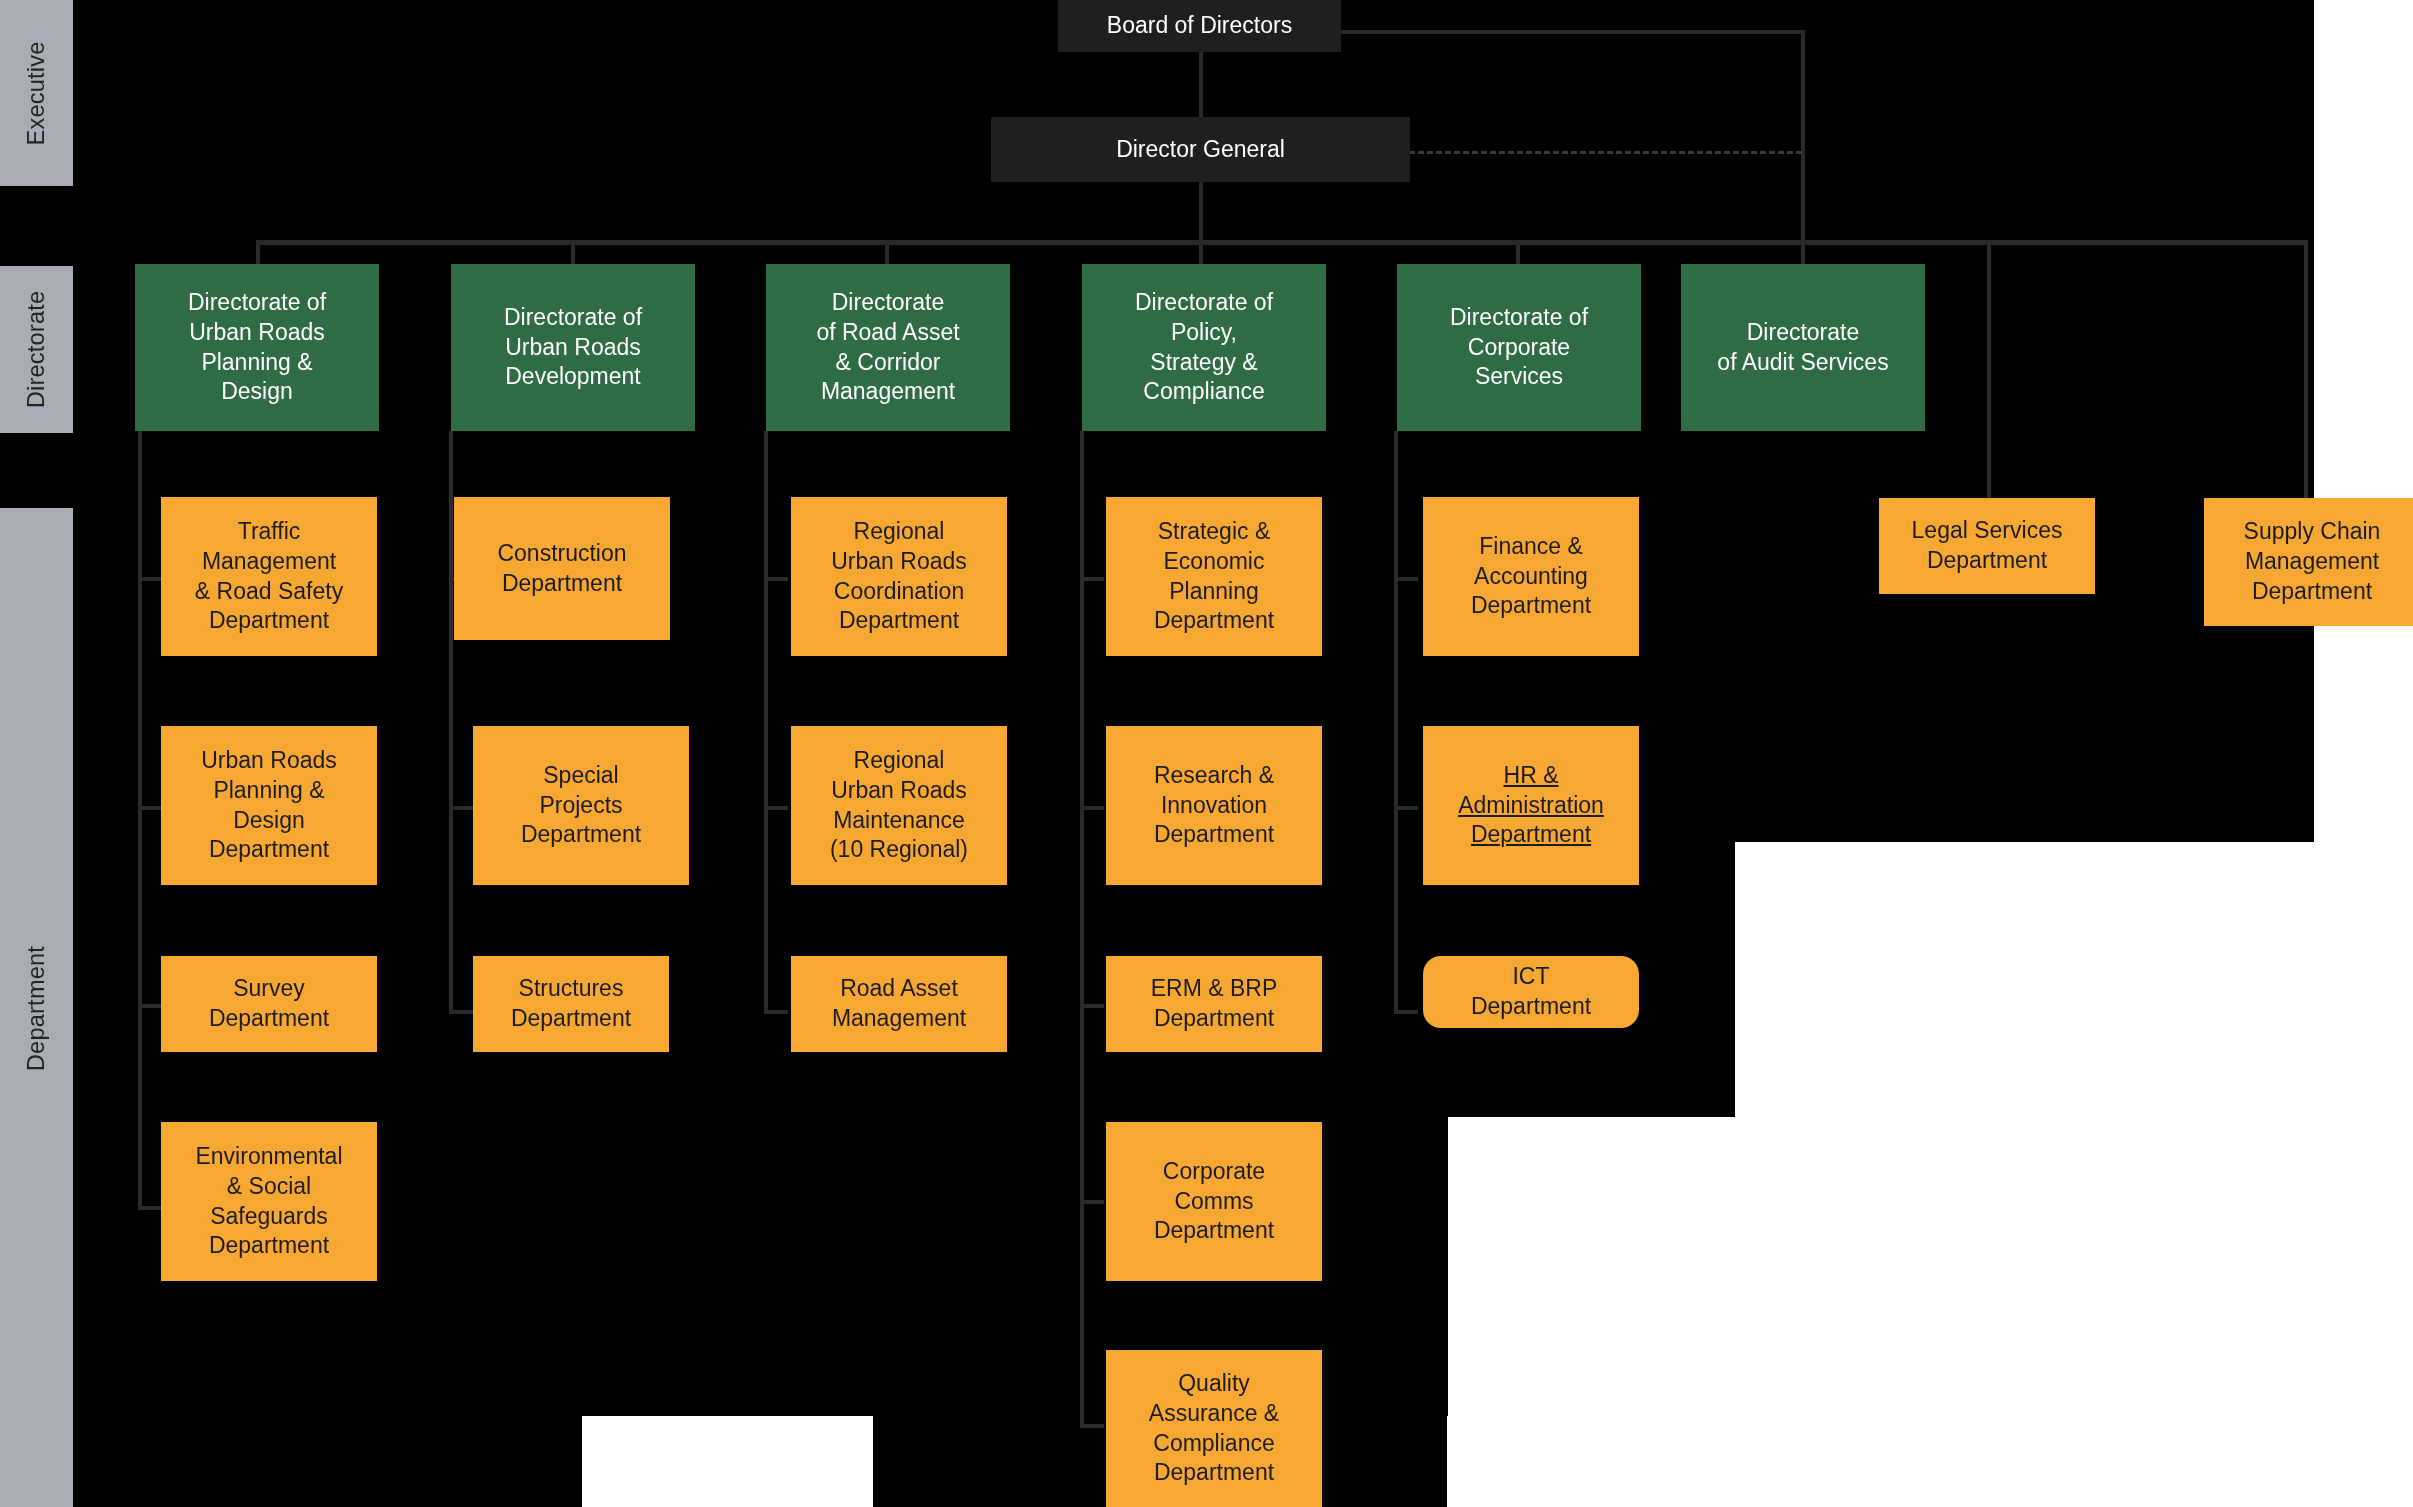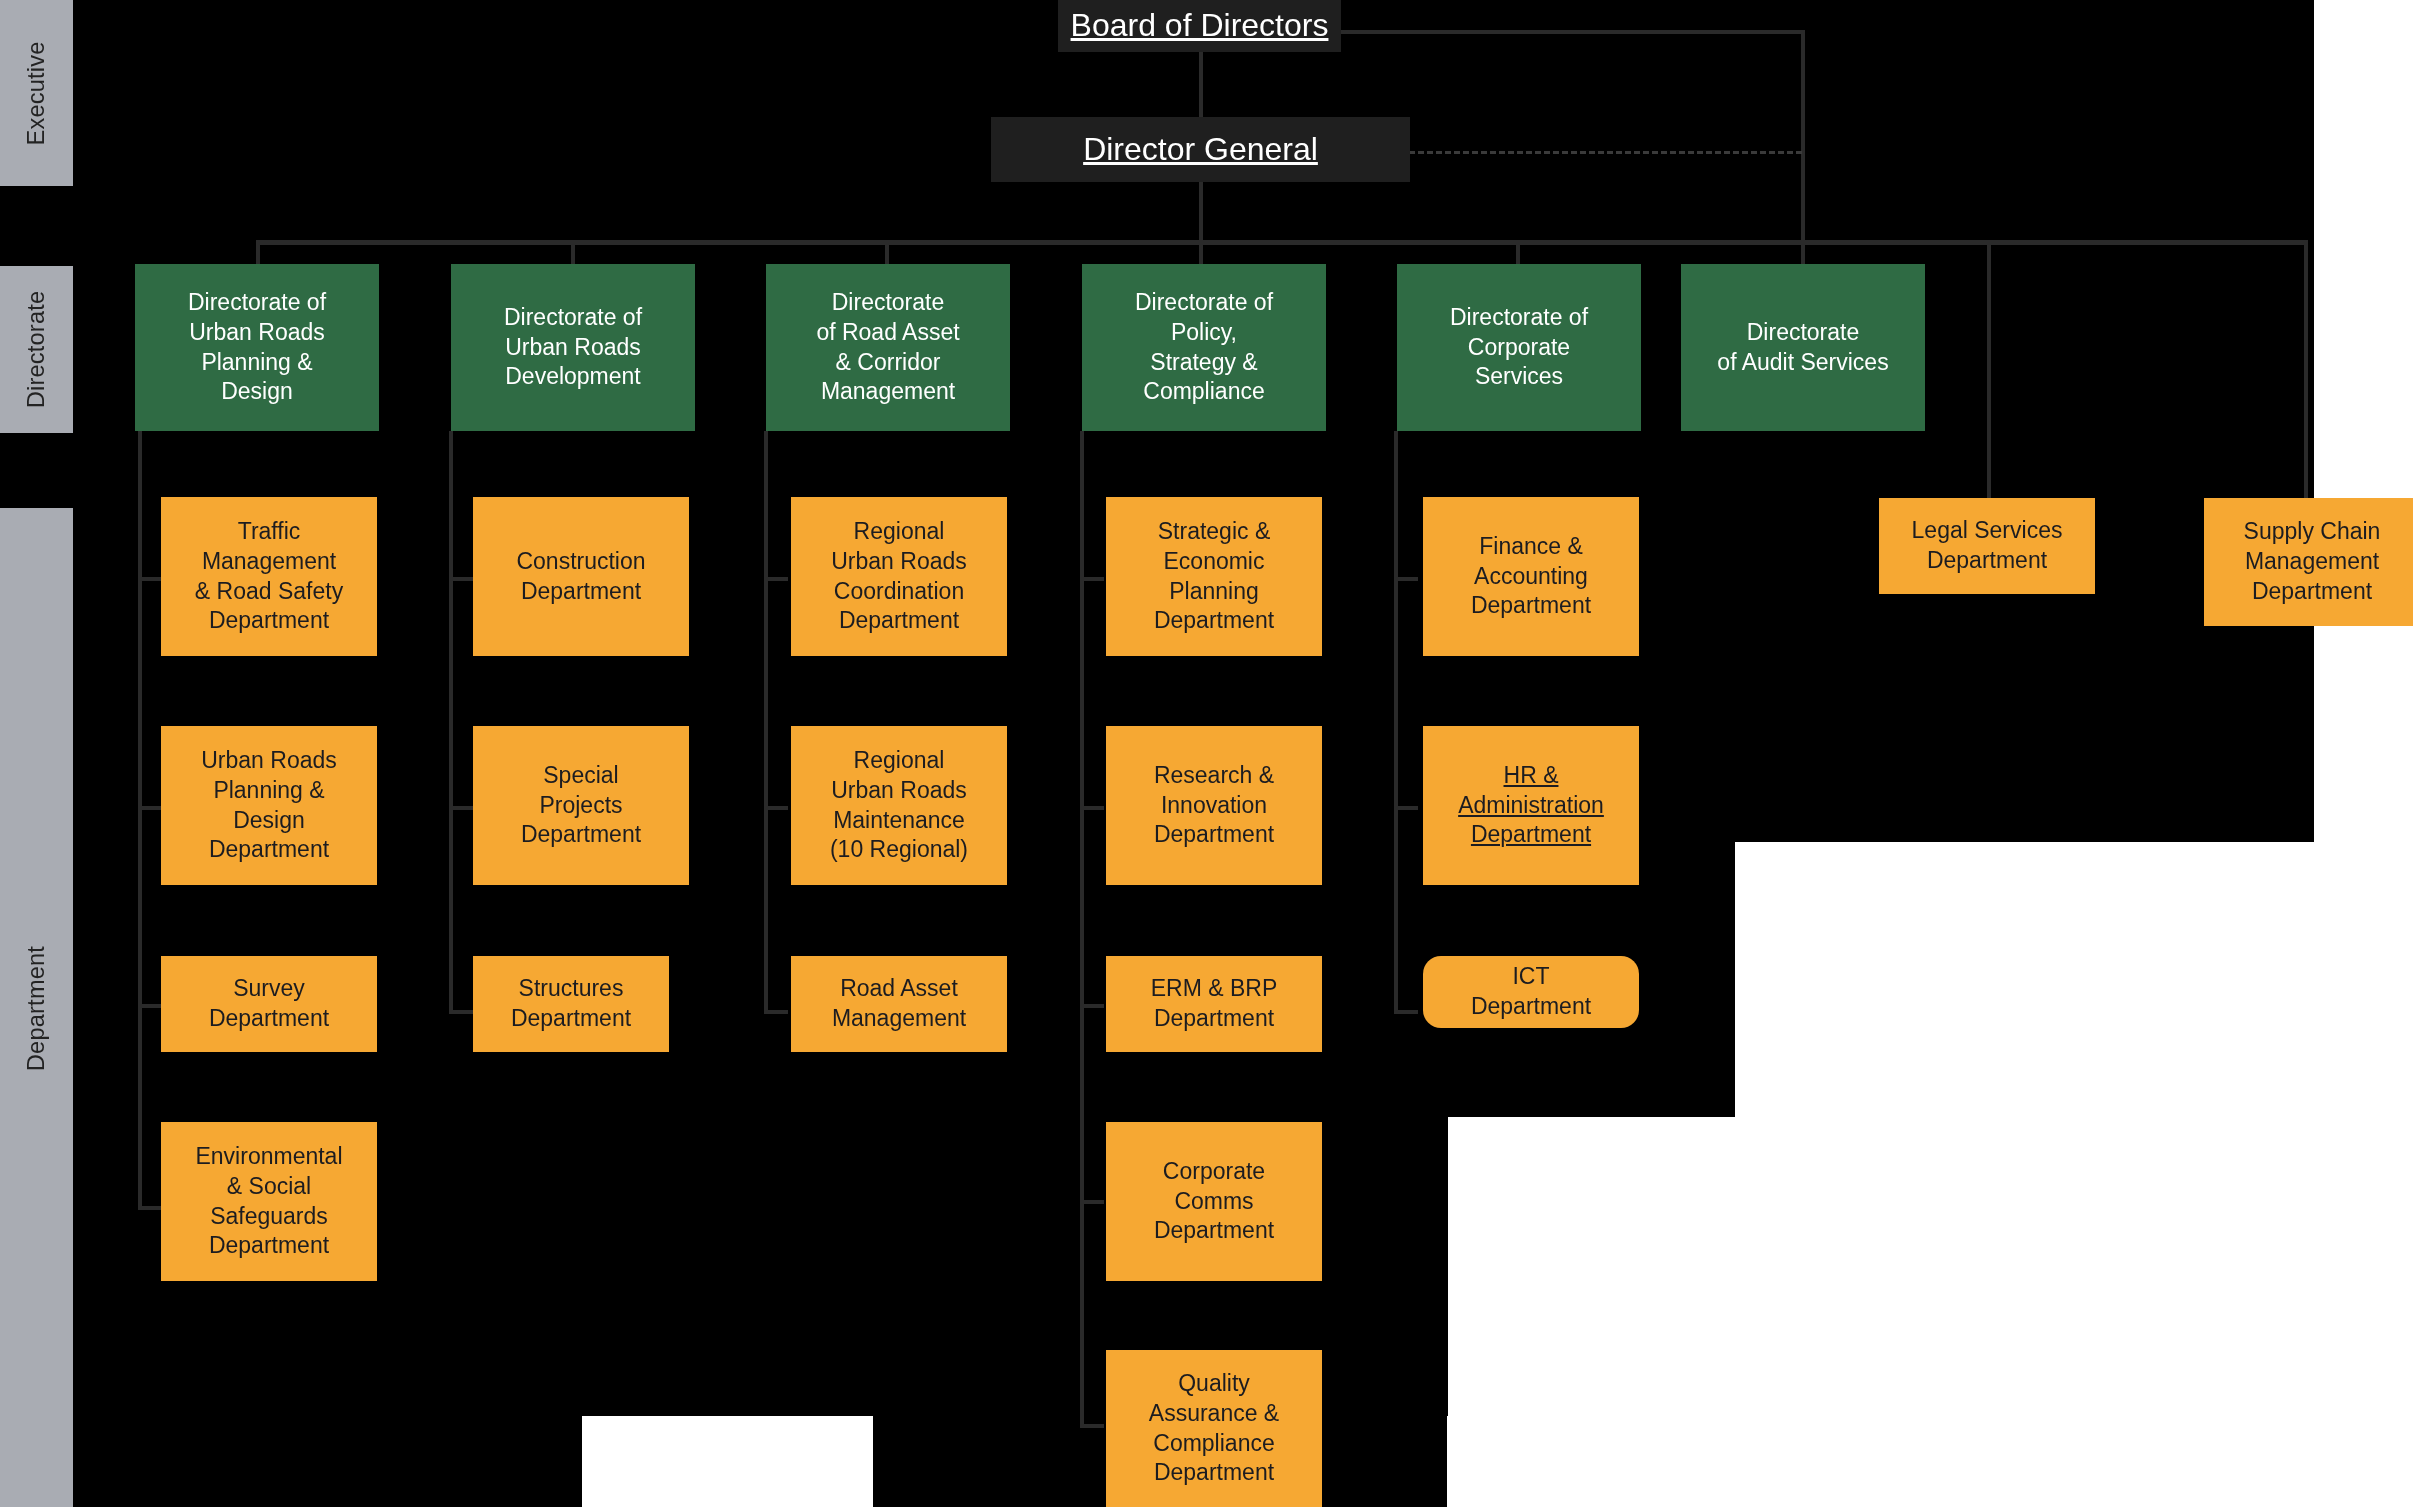--- a/index.html
+++ b/index.html
@@ -49,22 +49,21 @@
     justify-content:center;
     text-align:center;
     box-sizing:border-box;
     padding:4.7px 7.9px;
     line-height:1.30;
   }
   .node span{display:block;width:100%;}
   .node.exec{
     background:#1f1f1f;
     color:#ffffff;
-    font-size:32px;
-    text-decoration:underline;
+    font-size:23px;
   }
   .node.dir{
     background:#2f6b44;
     color:#ffffff;
     font-size:23px;
   }
   .node.dept{
     background:#f6a833;
     color:#1c1c20;
     font-size:23px;
@@ -173,21 +172,21 @@
   <div class="node dept" style="left:161px;top:726px;width:216px;height:159px;">
     <span>Urban Roads<br>Planning &amp;<br>Design<br>Department</span>
   </div>
   <div class="node dept" style="left:161px;top:956px;width:216px;height:96px;">
     <span>Survey<br>Department</span>
   </div>
   <div class="node dept" style="left:161px;top:1122px;width:216px;height:159px;">
     <span>Environmental<br>&amp; Social<br>Safeguards<br>Department</span>
   </div>
 
-  <div class="node dept" style="left:473px;top:497px;width:216px;height:159px;justify-content:center;">
+  <div class="node dept" style="left:454px;top:497px;width:216px;height:143px;justify-content:center;">
     <span>Construction<br>Department</span>
   </div>
   <div class="node dept" style="left:473px;top:726px;width:216px;height:159px;">
     <span>Special<br>Projects<br>Department</span>
   </div>
   <div class="node dept" style="left:473px;top:956px;width:196px;height:96px;">
     <span>Structures<br>Department</span>
   </div>
 
   <div class="node dept" style="left:791px;top:497px;width:216px;height:159px;">

